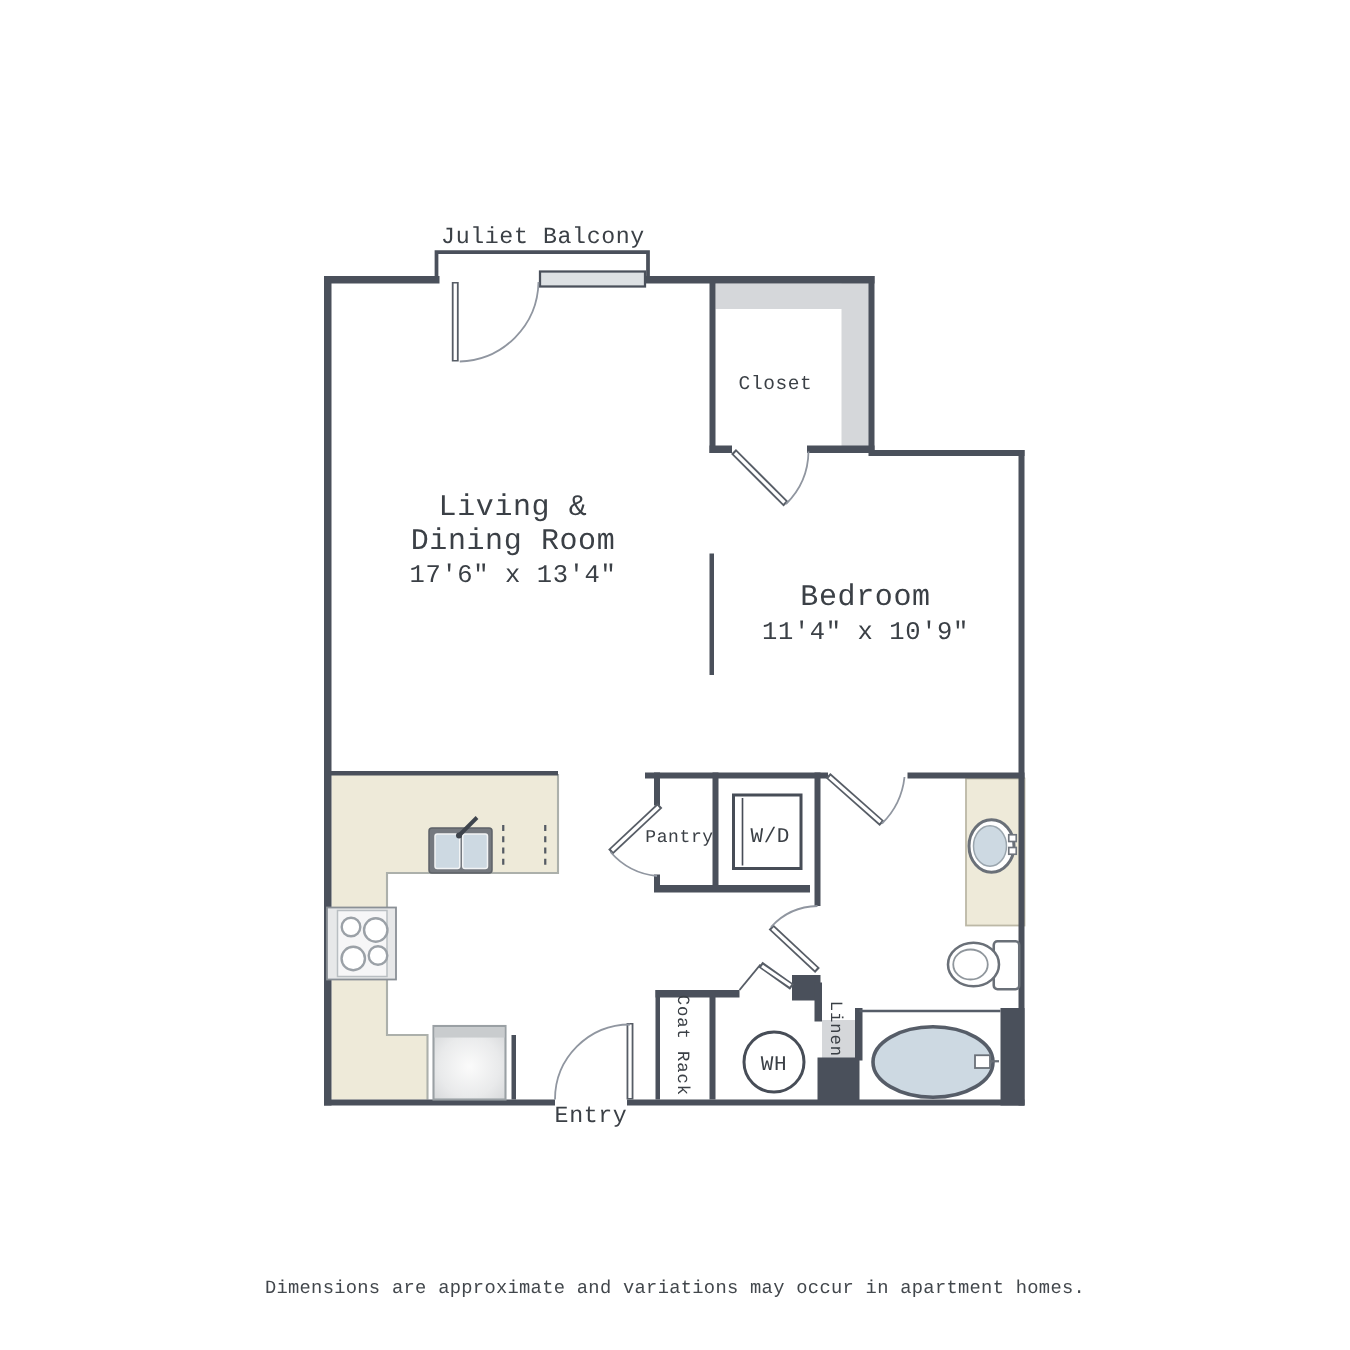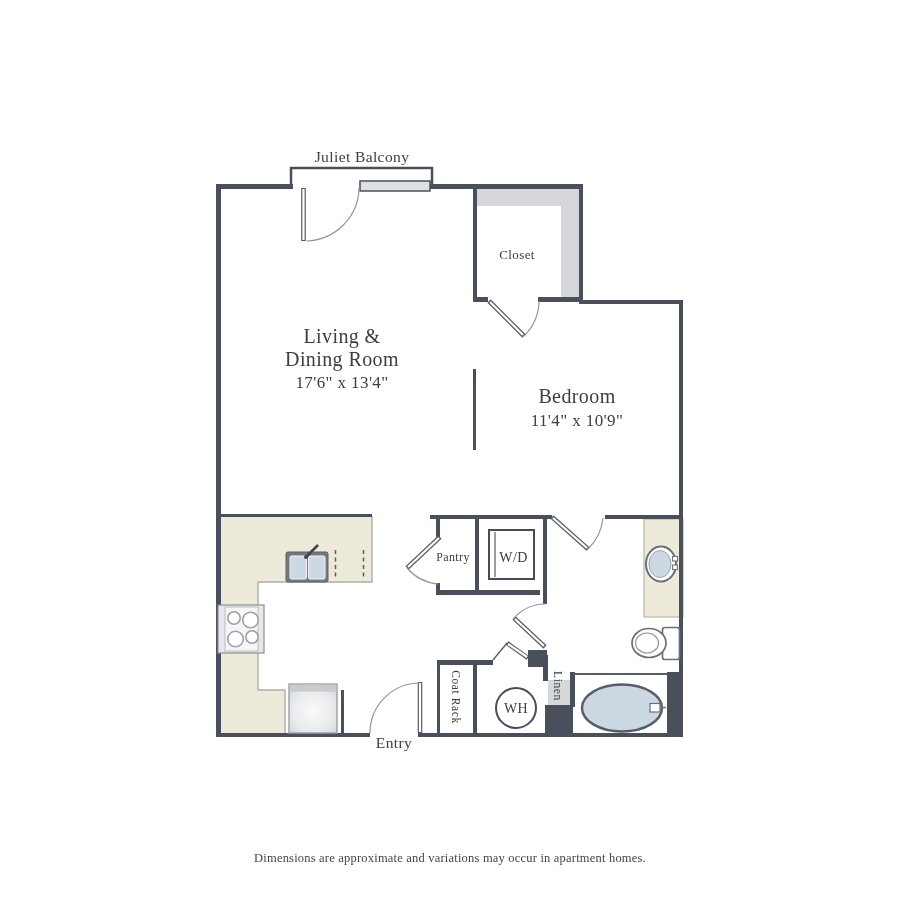--- a/index.html
+++ b/index.html
@@ -1,17 +1,17 @@
 <!DOCTYPE html>
 <html><head>
 <meta charset="utf-8">
 <style>
   html,body{margin:0;padding:0;background:#ffffff;}
   .page{position:relative;width:864px;height:900px;background:#ffffff;overflow:hidden;
-        font-family:Liberation Serif, serif;}
+        font-family:Liberation Mono, monospace;}
   svg text{fill:#3b4046;letter-spacing:0.4px;}
   .room-name{font-size:20px;}
   .room-dims{font-size:17px;}
   .lbl-md{font-size:13px;}
   .lbl-sm{font-size:12px;}
   .lbl-vert{font-size:11.5px;letter-spacing:0.6px;}
   .lbl-entry{font-size:15.5px;}
   .lbl-balcony{font-size:15.5px;}
   .lbl-wd{font-size:14px;}
   .disclaimer{font-size:12.5px;fill:#42474c;letter-spacing:0.2px;}

